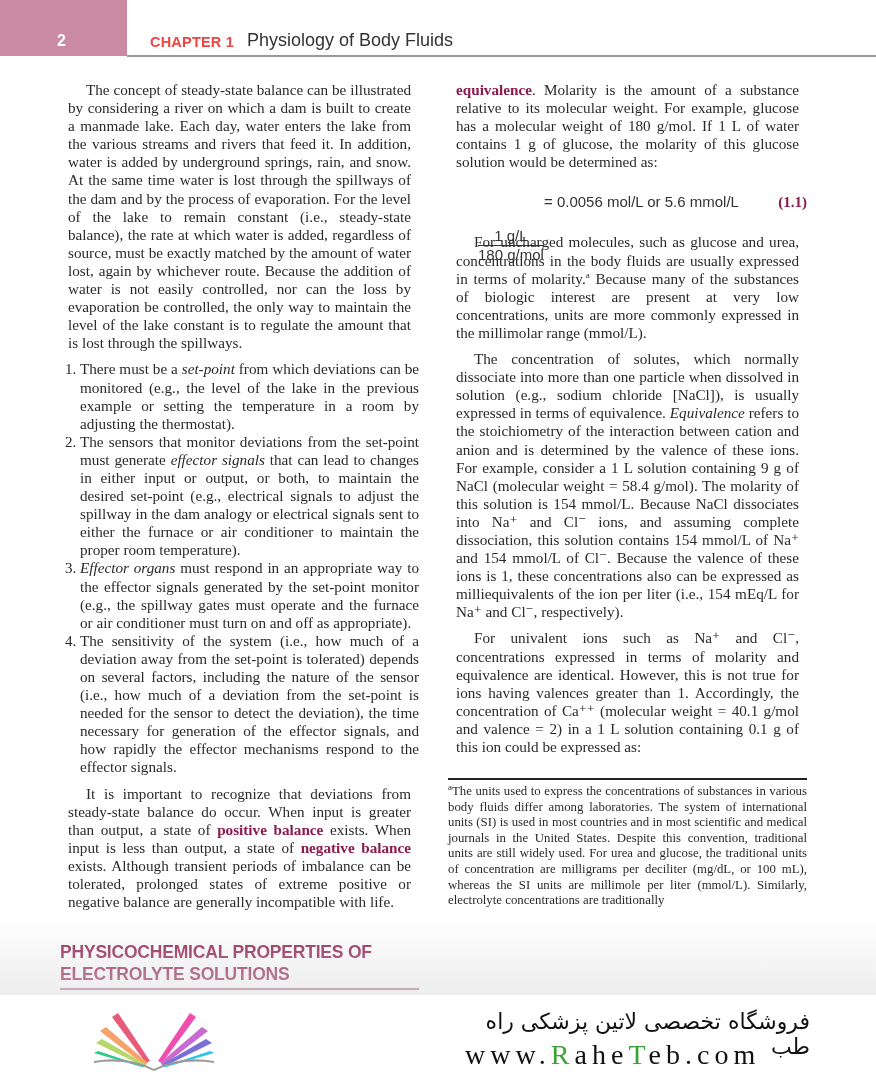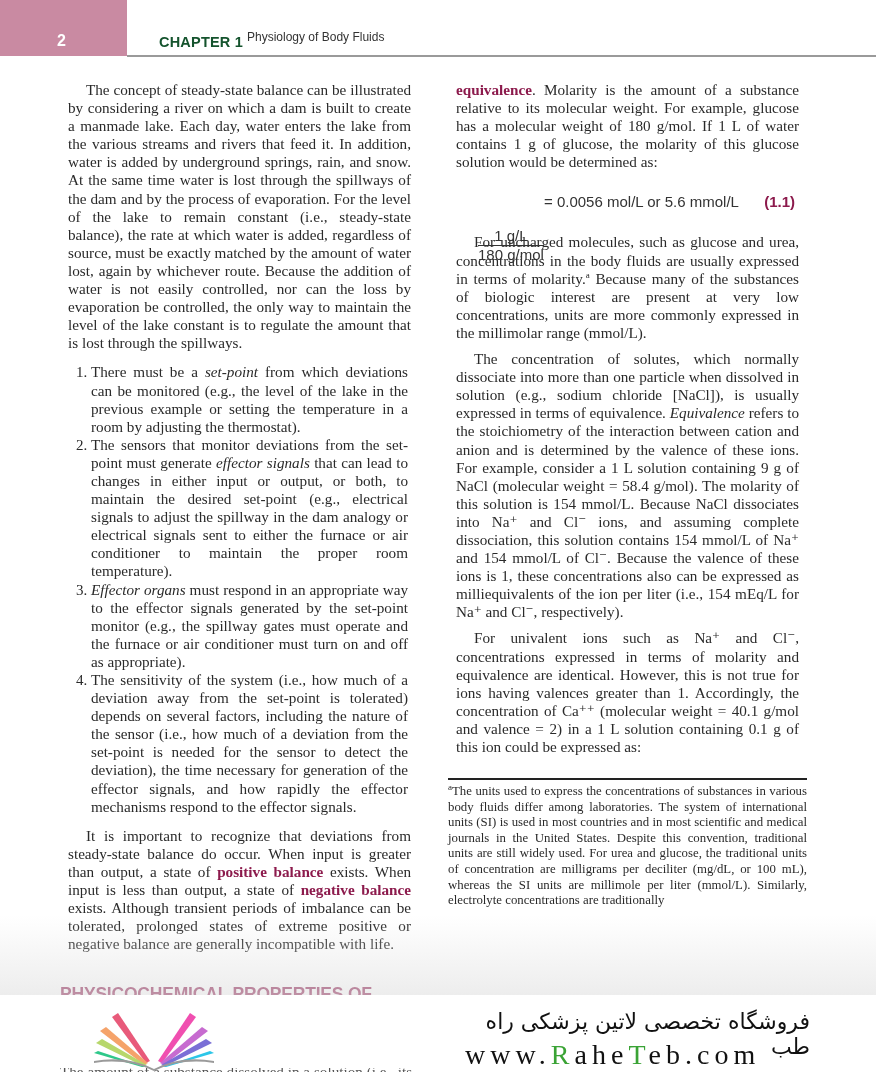--- a/index.html
+++ b/index.html
@@ -10,41 +10,41 @@
   }
   .header { position:absolute; left:0; top:0; width:876px; height:57px; }
   .header .tab {
     position:absolute; left:0; top:0; width:127px; height:56px; background:#c98aa2;
   }
   .header .pagenum {
     position:absolute; left:57px; top:32px; color:#ffffff;
     font-family:"Liberation Sans", sans-serif; font-weight:bold; font-size:16px;
   }
   .header .chapter {
-    position:absolute; left:150px; top:34px; color:#14532d;
-    font-family:"Liberation Sans", sans-serif; font-weight:bold; font-size:14.5px; letter-spacing:0.2px;margin-left:9px;
+    position:absolute; left:150px; top:34px; color:#ef4444;
+    font-family:"Liberation Sans", sans-serif; font-weight:bold; font-size:14.5px; letter-spacing:0.2px;
   }
   .header .ctitle {
     position:absolute; left:247px; top:30px; color:#333;
-    font-family:"Liberation Sans", sans-serif; font-size:12px;
+    font-family:"Liberation Sans", sans-serif; font-size:18px;
   }
   .header .rule {
     position:absolute; left:127px; top:55px; width:749px; height:2px; background:#9a9a9a;
   }
   .col {
     position:absolute; top:73px; width:359px;
     font-size:15.2px; line-height:18.1px; text-align:justify; hyphens:auto;
   }
   .col-left { left:60px; }
   .col-right { left:448px; }
   p { margin:8px; }
   .indent { text-indent:18px; }
   .accent { color:#8c1a4c; font-weight:bold; }
   em { font-style:italic; }
-  ol { margin:11px; padding:0 0 0 20px; }
+  ol { margin:0; padding:0 0 0 20px; }
   ol li { padding-left:0; margin:0; }
   ol li::marker { font-size:15px; }
   .sec-heading {
     margin-top:30px; color:#8c1a4c;
     font-family:"Liberation Sans", sans-serif; font-weight:bold; font-size:17.5px; line-height:22px;
     text-align:left; letter-spacing:-0.2px;
   }
   .sec-rule { height:2px; background:#a66a84; margin:3px 0 6px 0; }
   .sub-heading {
     color:#8c1a4c; font-family:"Liberation Sans", sans-serif; font-weight:bold;
@@ -52,21 +52,21 @@
   }
   .cutoff { height:9px; overflow:hidden; color:#555; line-height:18px; margin-top:5px; }
   .eq {
     position:relative; font-family:"Liberation Sans", sans-serif; font-size:15px; color:#333;
     height:44px; margin:10px 0 8px 0;
   }
   .frac { position:absolute; display:inline-block; text-align:center;margin-top:44px; }
   .frac .num { display:block; border-bottom:1px solid #333; padding:0 2px; line-height:18px; }
   .frac .den { display:block; line-height:18px; }
   .eq .rest { position:absolute; }
-  .eq .eqnum { position:absolute; right:12px; color:#8c1a4c; font-weight:bold; }
+  .eq .eqnum { position:absolute; right:0; color:#8c1a4c; font-weight:bold;font-family:Liberation Serif, serif; }
   .eq2 { height:62px; margin:8px 0 12px 0; }
   .footnote {
     margin-top:22px; border-top:2px solid #222; padding-top:4px;
     font-size:12.8px; line-height:15.6px; text-align:justify;
   }
   sup { font-size:9px; line-height:0; }
   .fade {
     position:absolute; left:0; top:915px; width:876px; height:80px;
     background:linear-gradient(to bottom, rgba(255,255,255,0) 0%, rgba(225,225,225,0.6) 100%);
     pointer-events:none;

